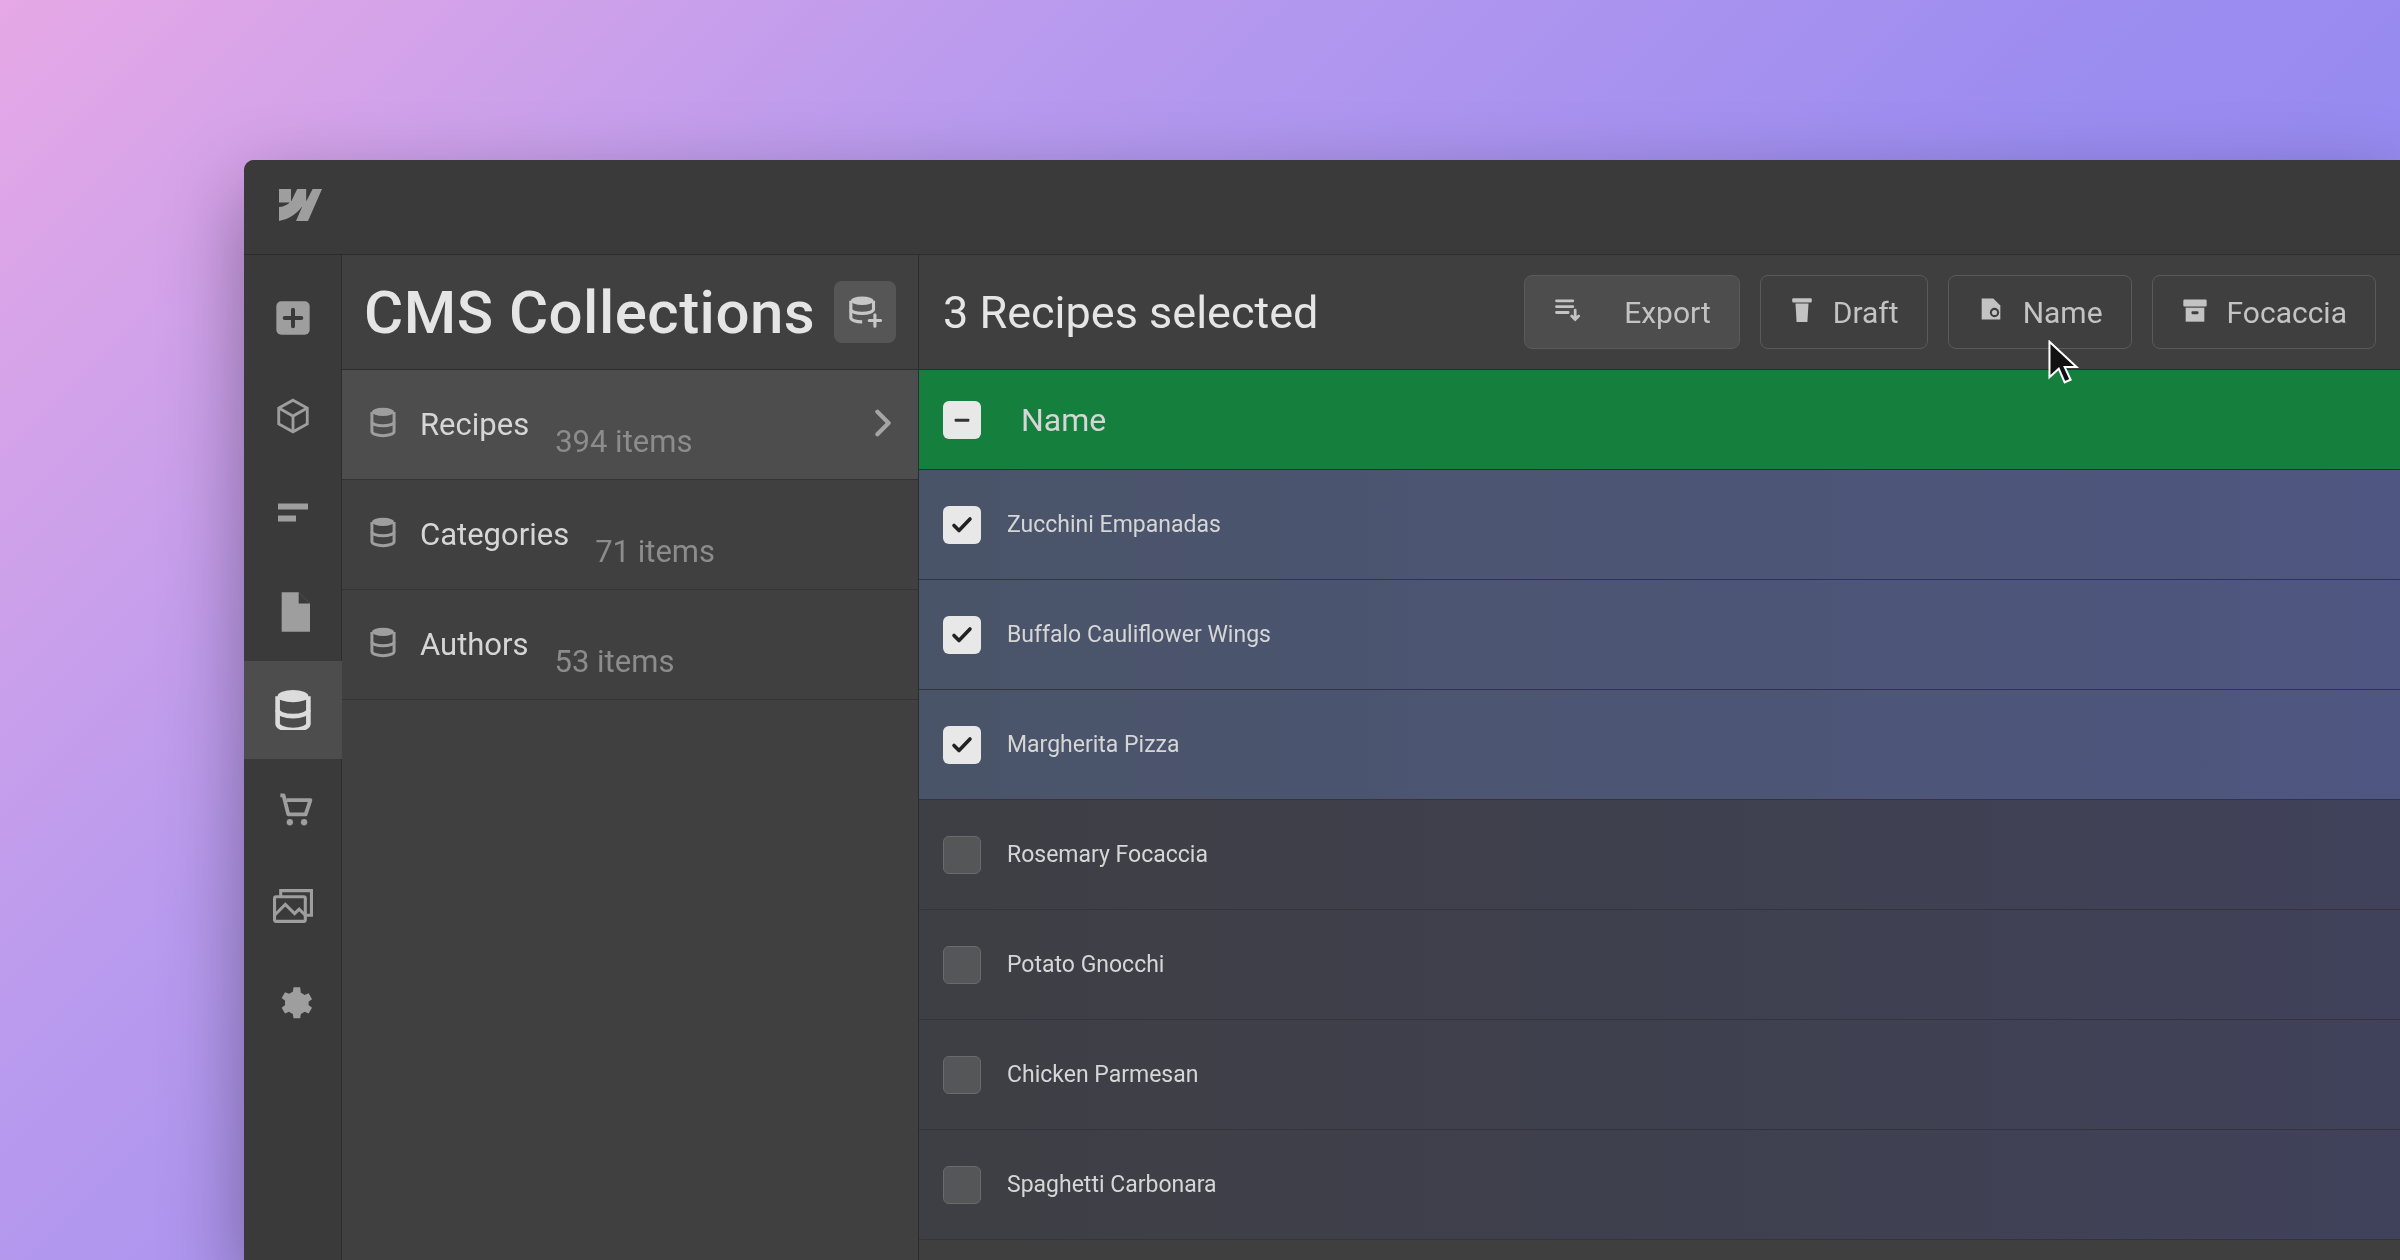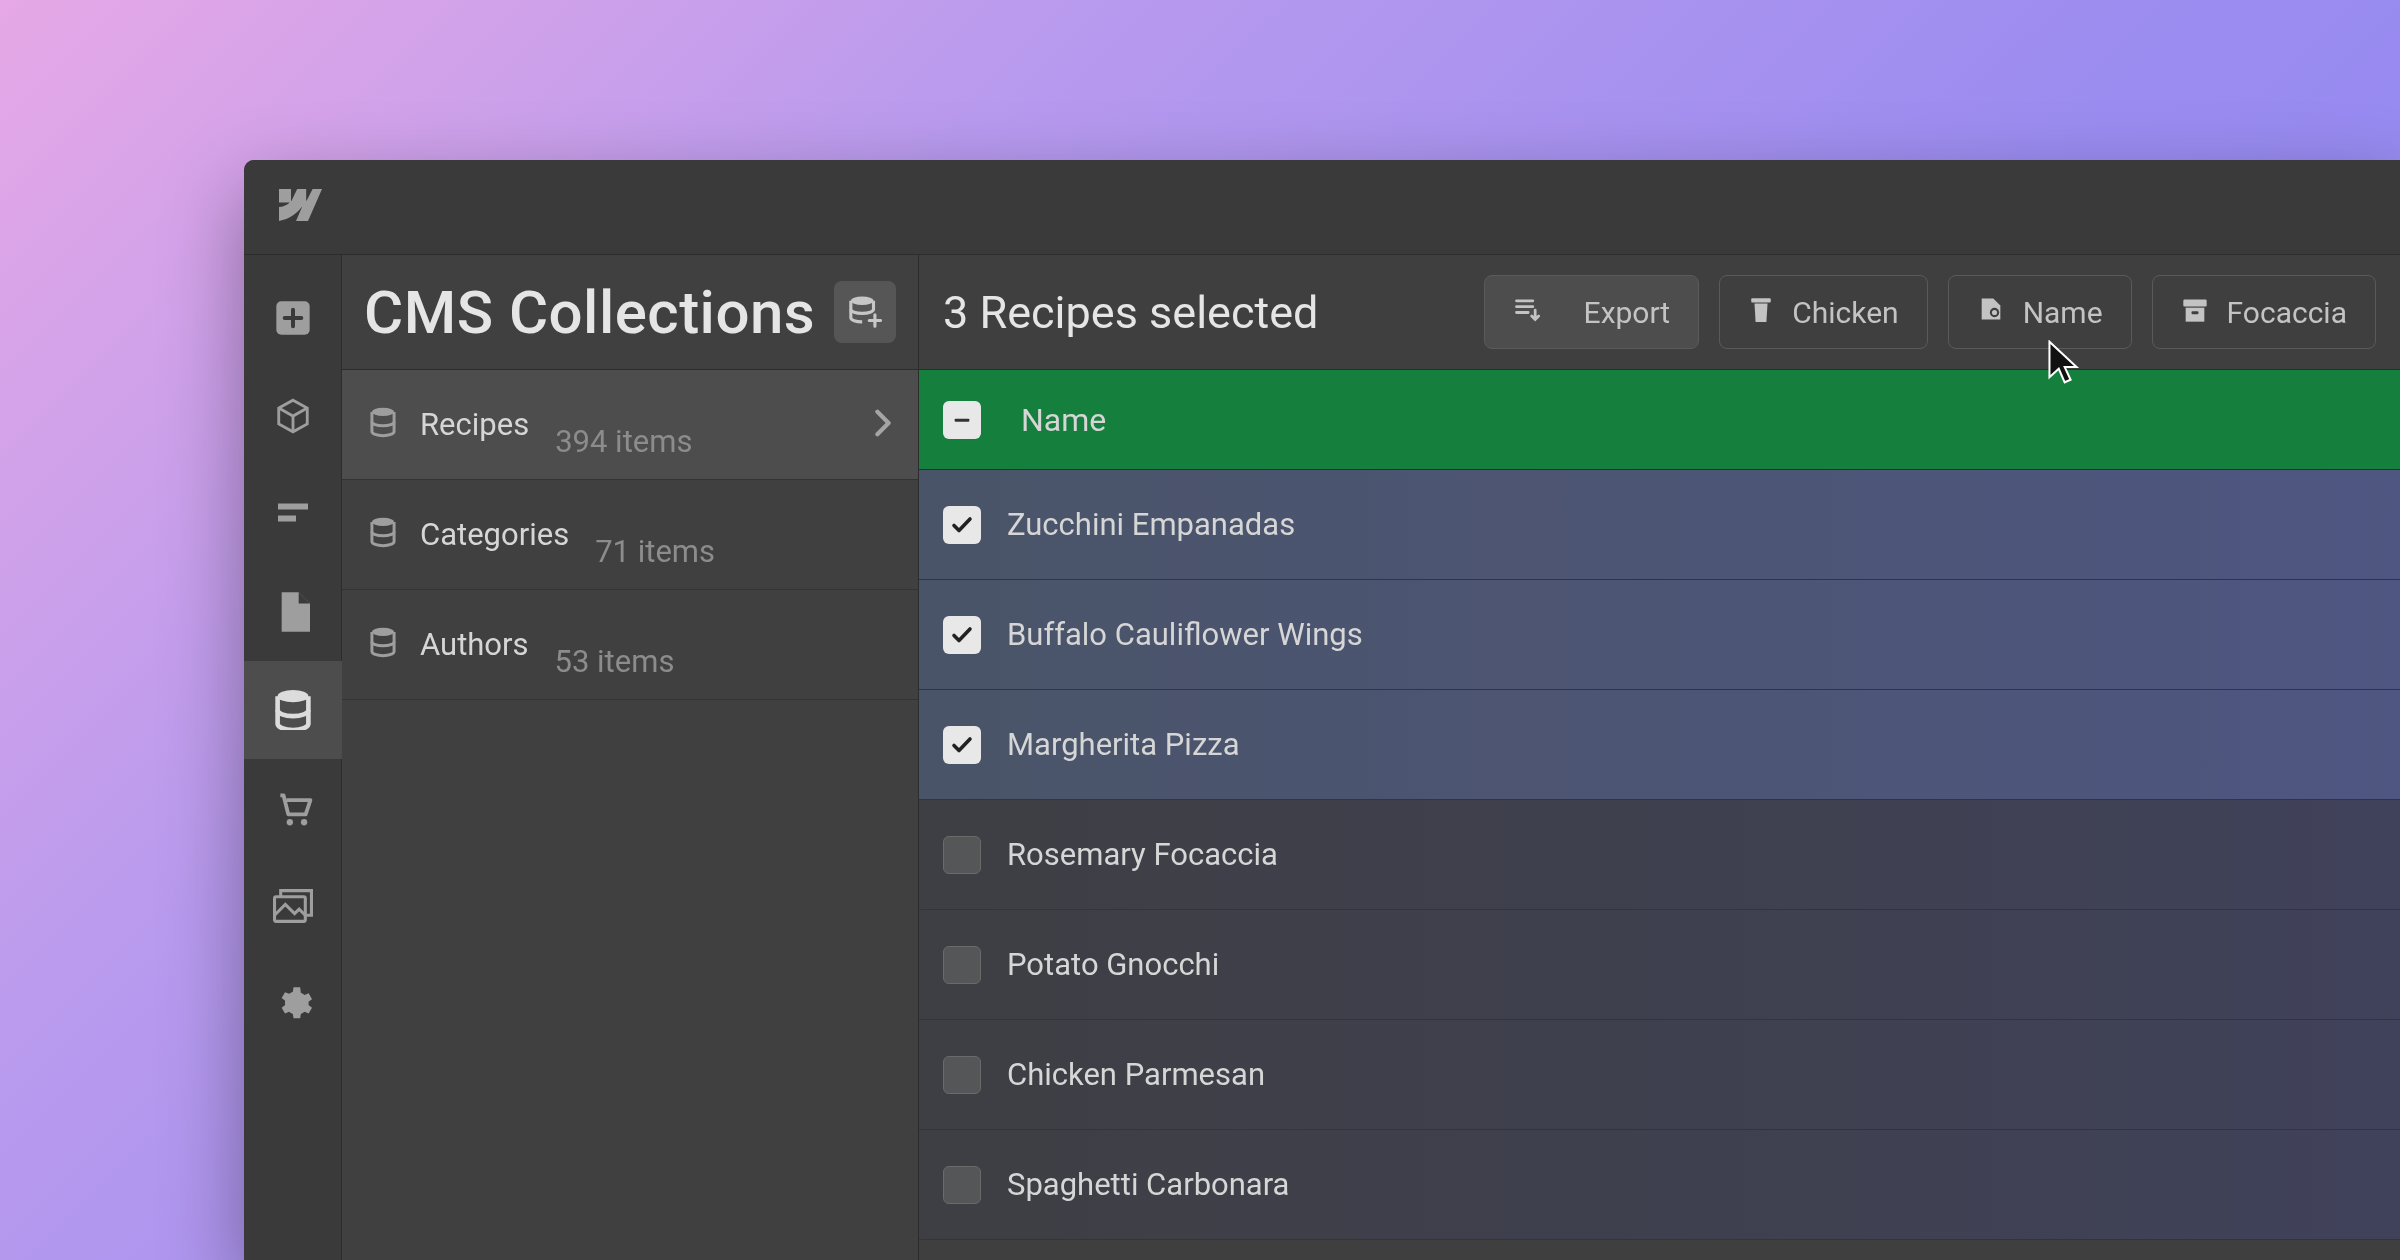--- a/index.html
+++ b/index.html
@@ -161,21 +161,21 @@
     border-bottom: 1px solid #34353c;
     cursor:pointer;
     color:#d6d6d6;
   }
   .row.sel {
     background: linear-gradient(90deg, #4a5468 0%, #4d5577 60%, #4f5681 100%);
   }
   .row.unsel {
     background: linear-gradient(90deg, #3e3f44 0%, #3f4050 60%, #40425b 100%);
   }
-  .row-name { font-size: 31px; }
+  .row-name { font-size: 23px; }
   .cursor-ptr {
     position: absolute;
     pointer-events: none;
   }
 </style>
 </head>
 <body>
 
 <div class="app-window">
 
@@ -301,21 +301,21 @@
           </span>
           <span>Export</span>
         </div>
         <div class="btn">
           <span>
             <svg width="26" height="30" viewBox="0 0 24 26" fill="currentColor">
                 <rect x="3" y="3" width="18" height="4" rx="1"></rect>
                 <path d="M6 8 L7 25 H17 L18 8 Z"></path>
               </svg>
           </span>
-          <span>Chicken</span>
+          <span>Draft</span>
         </div>
         <div class="btn">
           <span>
             <svg width="28" height="28" viewBox="0 0 24 24" fill="currentColor">
                 <path d="M4 3h10l6 6v12H4z"></path>
                 <circle cx="15" cy="15" r="4" fill="#3f3f40"></circle>
                 <circle cx="15" cy="15" r="2.2"></circle>
               </svg>
           </span>
           <span>Name</span>

